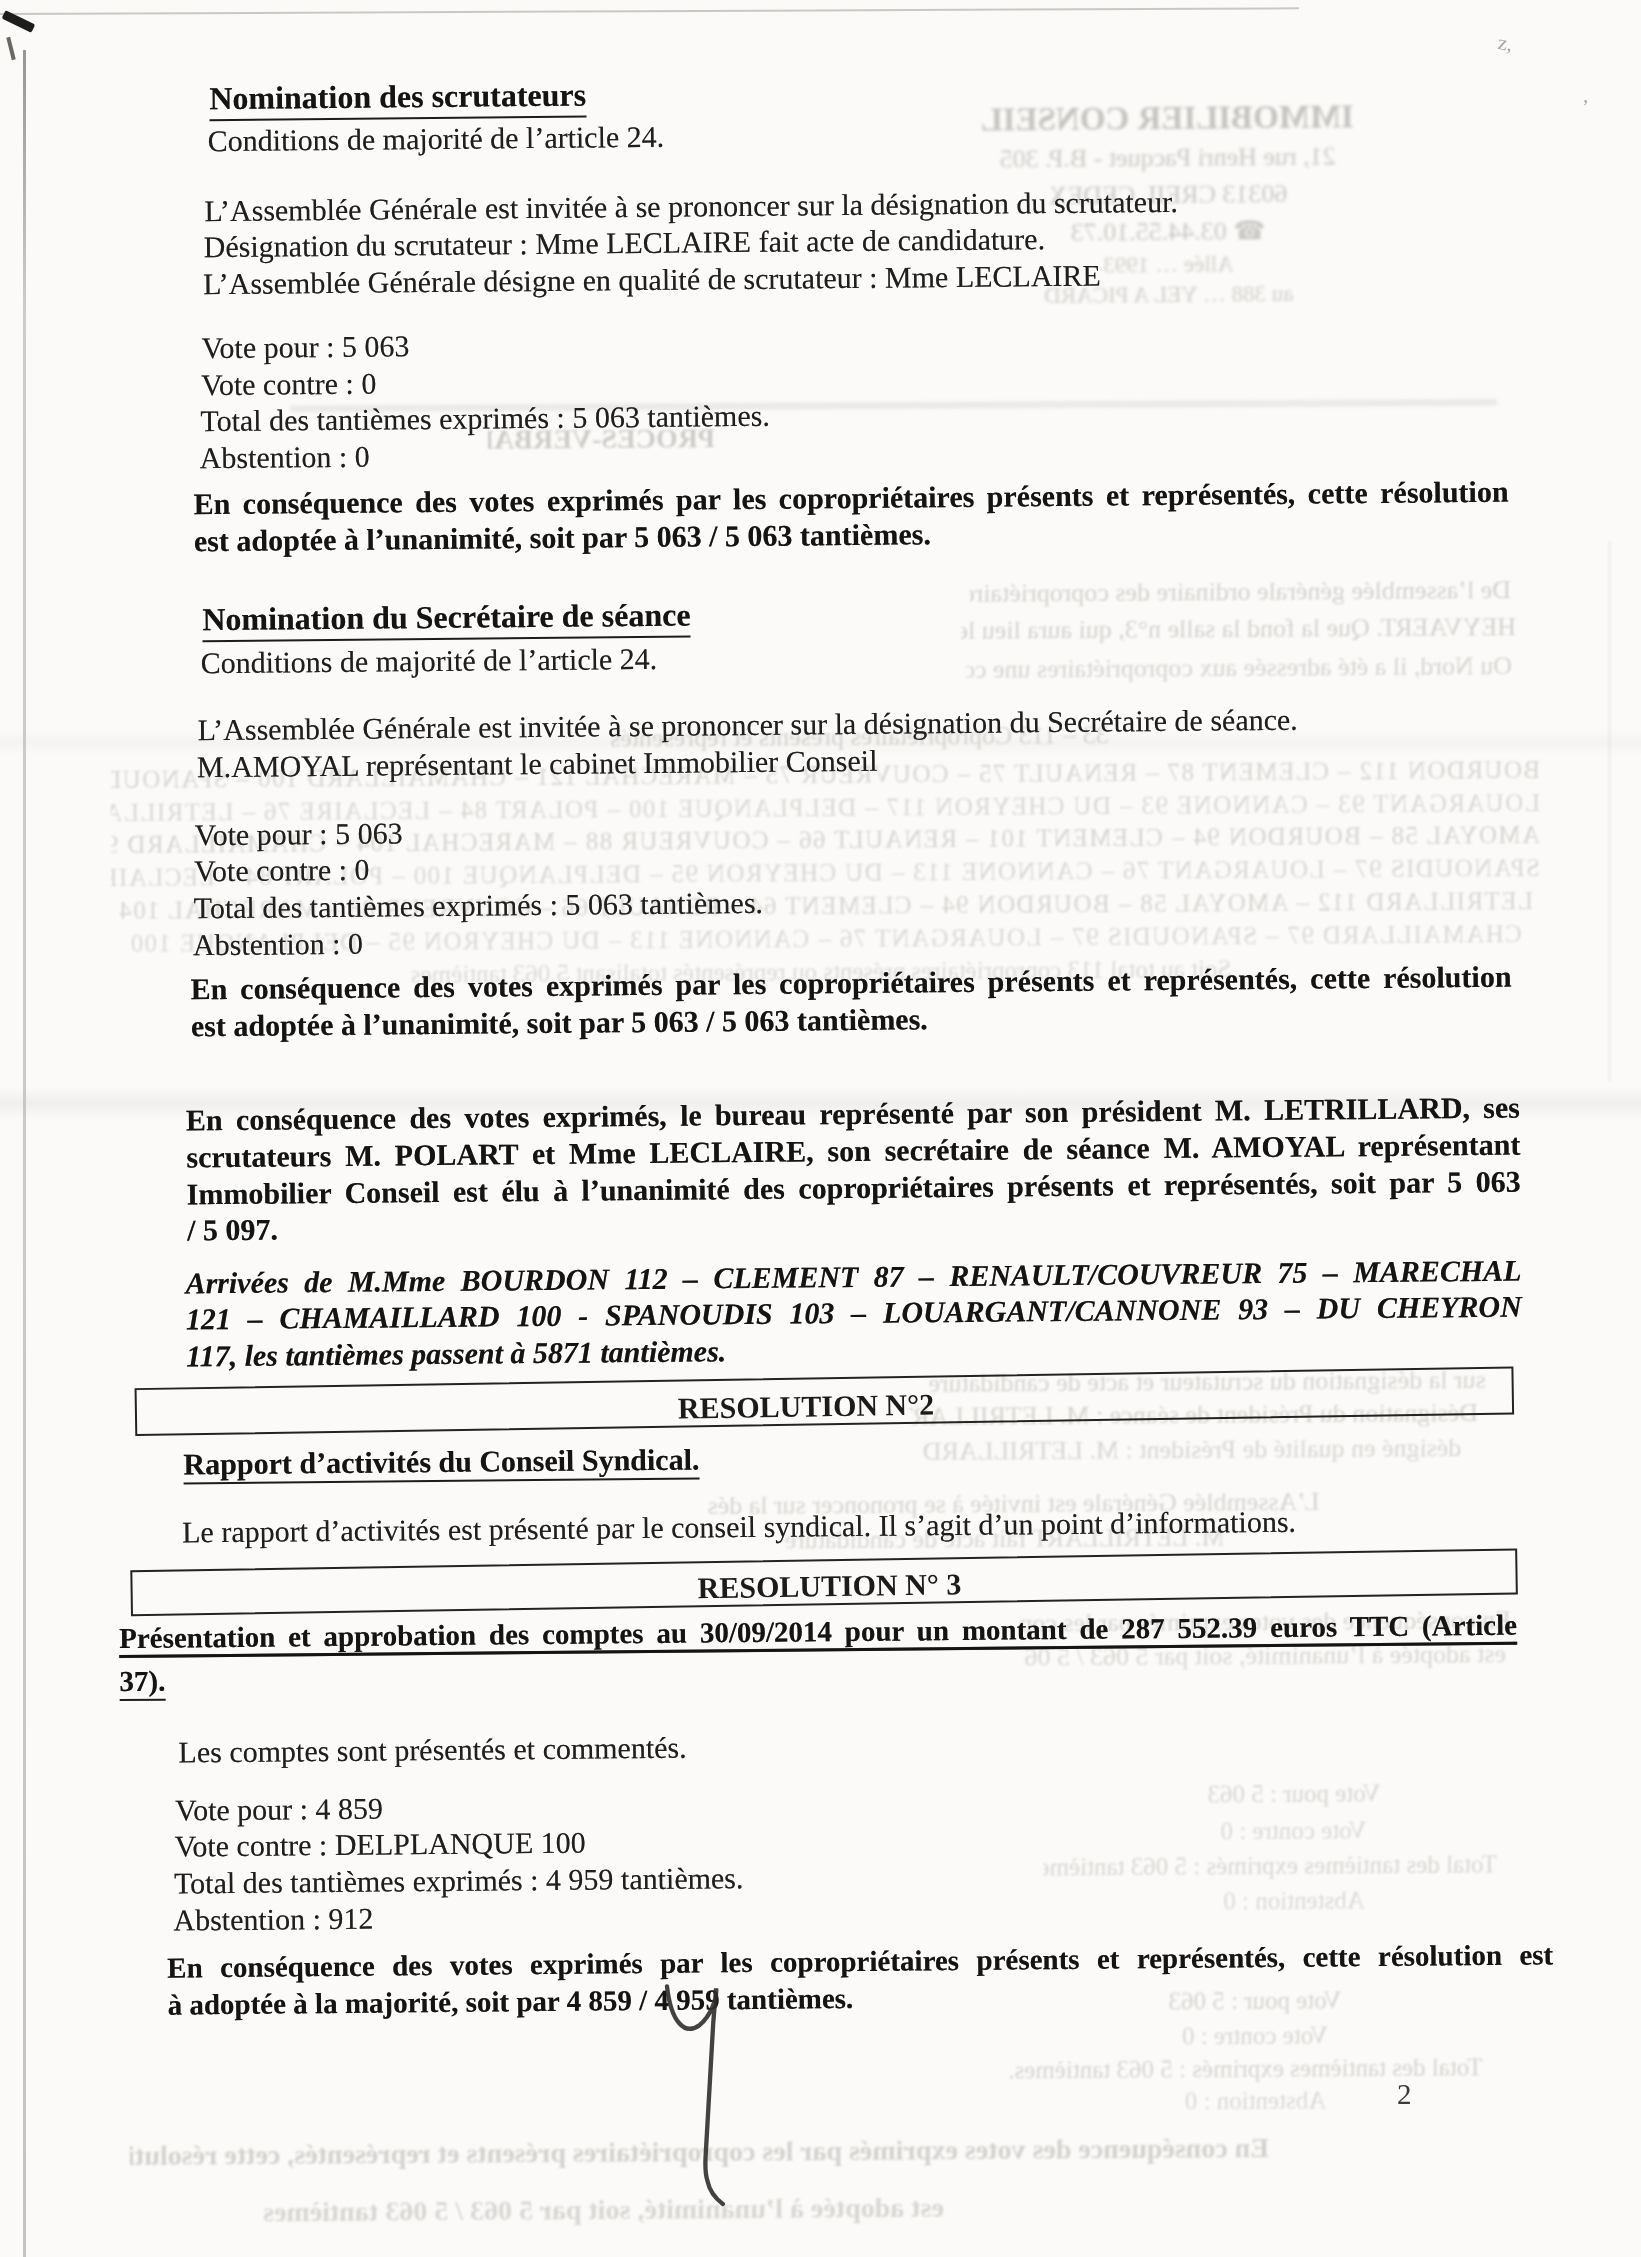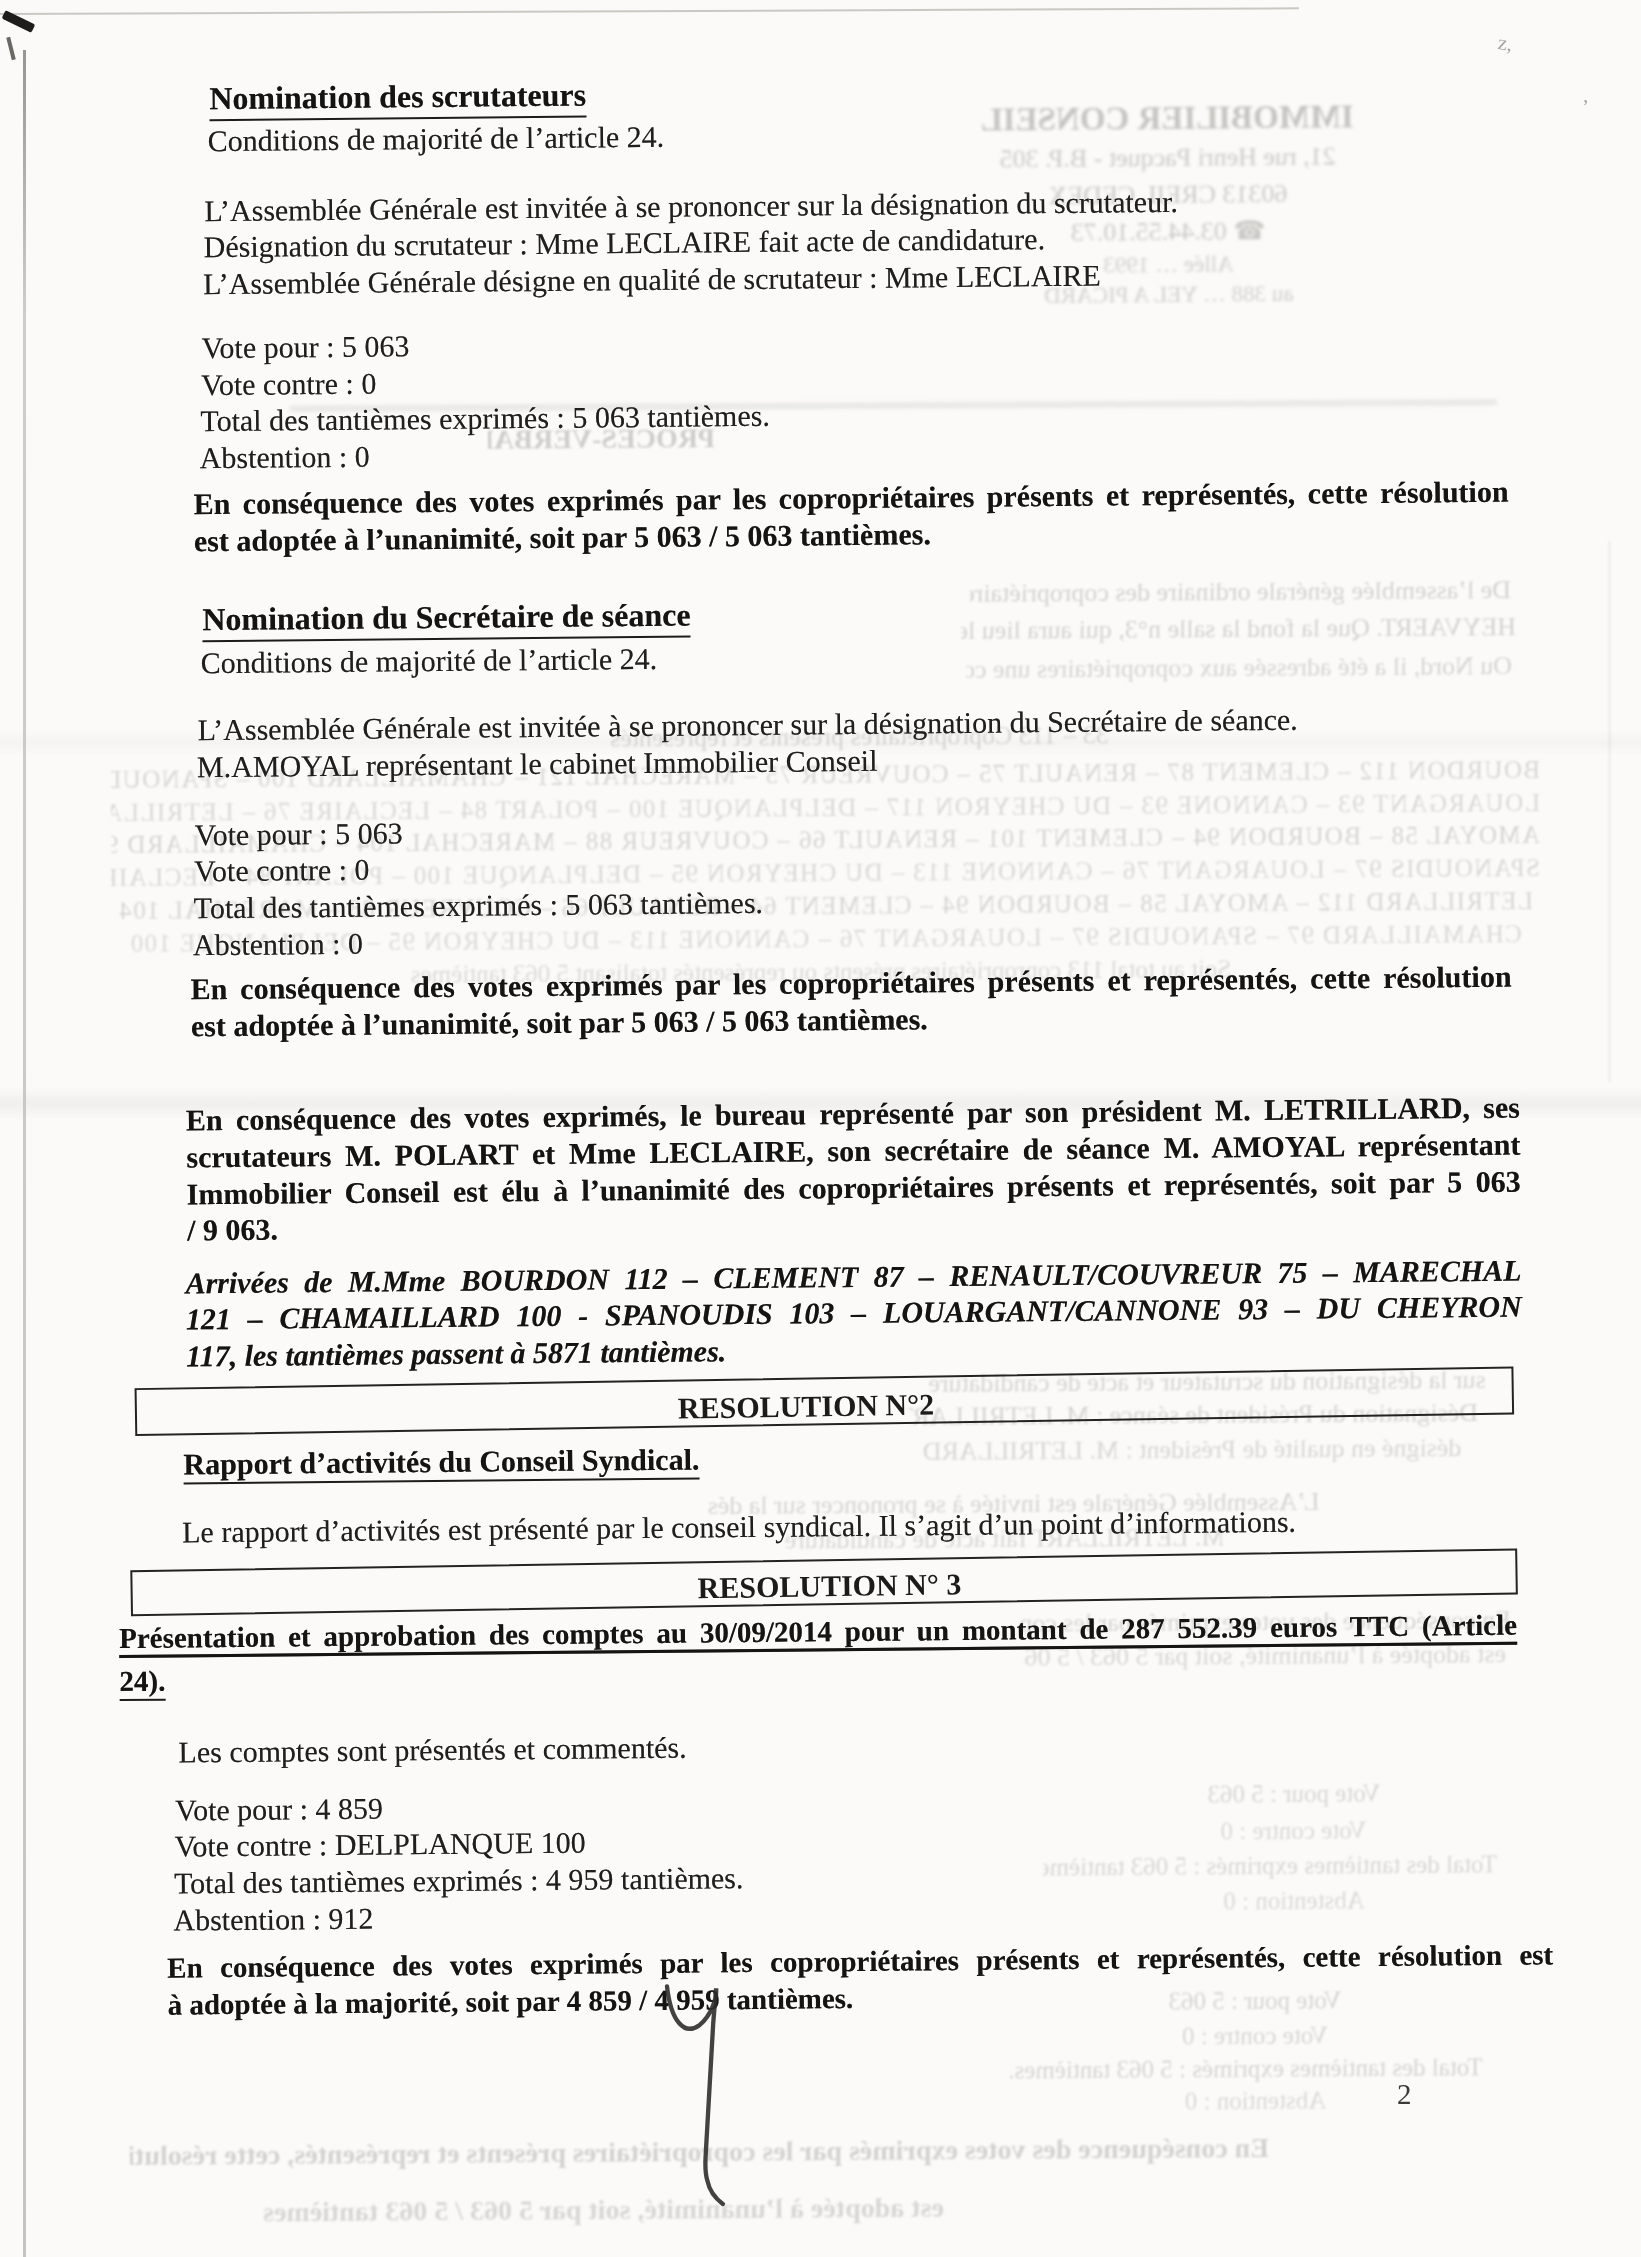--- a/index.html
+++ b/index.html
@@ -135,37 +135,37 @@
   <div class="t" style="top:742px;left:15.4px">Vote pour : 5 063</div>
   <div class="t" style="top:778px;left:14.5px">Vote contre : 0</div>
   <div class="t" style="top:815px;left:13.5px">Total des tantièmes exprimés : 5 063  tantièmes.</div>
   <div class="t" style="top:852px;left:12.6px">Abstention : 0</div>
   <div class="t b stretch" style="top:896px;left:9.7px;width:1321px">En conséquence des votes exprimés par les copropriétaires présents et représentés, cette résolution</div>
   <div class="t b" style="top:933px;left:9.7px">est adoptée à l’unanimité, soit par 5 063 / 5 063 tantièmes.</div>
 
   <div class="t b stretch" style="top:1027px;left:3.9px;width:1334px">En conséquence des votes exprimés, le bureau représenté par son président M.  LETRILLARD, ses</div>
   <div class="t b stretch" style="top:1064px;left:3.9px;width:1334px">scrutateurs M. POLART et Mme LECLAIRE, son secrétaire de séance M. AMOYAL représentant</div>
   <div class="t b stretch" style="top:1101px;left:3.9px;width:1334px">Immobilier Conseil est élu à l’unanimité des copropriétaires présents et représentés, soit par  5 063</div>
-  <div class="t b" style="top:1137px;left:3.9px">/ 9 063.</div>
+  <div class="t b" style="top:1137px;left:3.9px">/ 5 097.</div>
 
   <div class="t b it stretch" style="top:1190px;left:1.9px;width:1336px">Arrivées de M.Mme BOURDON 112 – CLEMENT 87 – RENAULT/COUVREUR 75 – MARECHAL</div>
   <div class="t b it stretch" style="top:1226px;left:1.9px;width:1336px">121 – CHAMAILLARD 100 -  SPANOUDIS 103 – LOUARGANT/CANNONE 93 – DU CHEYRON</div>
   <div class="t b it" style="top:1263px;left:1.9px">117, les tantièmes passent à 5871 tantièmes.</div>
 
   <div class="res-box" style="top:1309px;left:-50px;width:1375px;height:44px">
     <div class="res-banner" style="left:541px">RESOLUTION N°2</div>
   </div>
   <div class="t" style="top:1371px;left:-1.9px"><span class="b ub">Rapport d’activités du Conseil Syndical.</span></div>
   <div class="t" style="top:1439px;left:-3.9px">Le rapport d’activités est présenté par le conseil syndical. Il s’agit d’un point d’informations.</div>
 
   <div class="res-box" style="top:1491px;left:-56px;width:1383px;height:42px">
     <div class="res-banner" style="left:565px">RESOLUTION N° 3</div>
   </div>
   <div class="t b stretch u3" style="top:1545px;left:-68px;width:1398px;font-size:29px">Présentation et approbation des comptes au 30/09/2014 pour un montant de 287 552.39 euros TTC (Article</div>
-  <div class="t" style="top:1587px;left:-68px"><span class="b ub" style="font-size:29px">24).</span></div>
+  <div class="t" style="top:1587px;left:-68px"><span class="b ub" style="font-size:29px">37).</span></div>
   <div class="t" style="top:1659px;left:-9.7px">Les comptes sont présentés et commentés.</div>
   <div class="t" style="top:1717px;left:-13.5px">Vote pour : 4 859</div>
   <div class="t" style="top:1753px;left:-14.5px">Vote contre : DELPLANQUE  100</div>
   <div class="t" style="top:1790px;left:-15.4px">Total des tantièmes exprimés : 4 959  tantièmes.</div>
   <div class="t" style="top:1827px;left:-16.4px">Abstention : 912</div>
   <div class="t b stretch" style="top:1875px;left:-23px;width:1386px;font-size:29px">En conséquence des votes exprimés par les copropriétaires présents et représentés, cette résolution est</div>
   <div class="t b" style="top:1912px;left:-23px;font-size:29px">à adoptée à la majorité,  soit par 4 859 / 4 959  tantièmes.</div>
 </div>
 
 <svg class="handwriting" width="154" height="270" viewBox="0 0 160 280">

